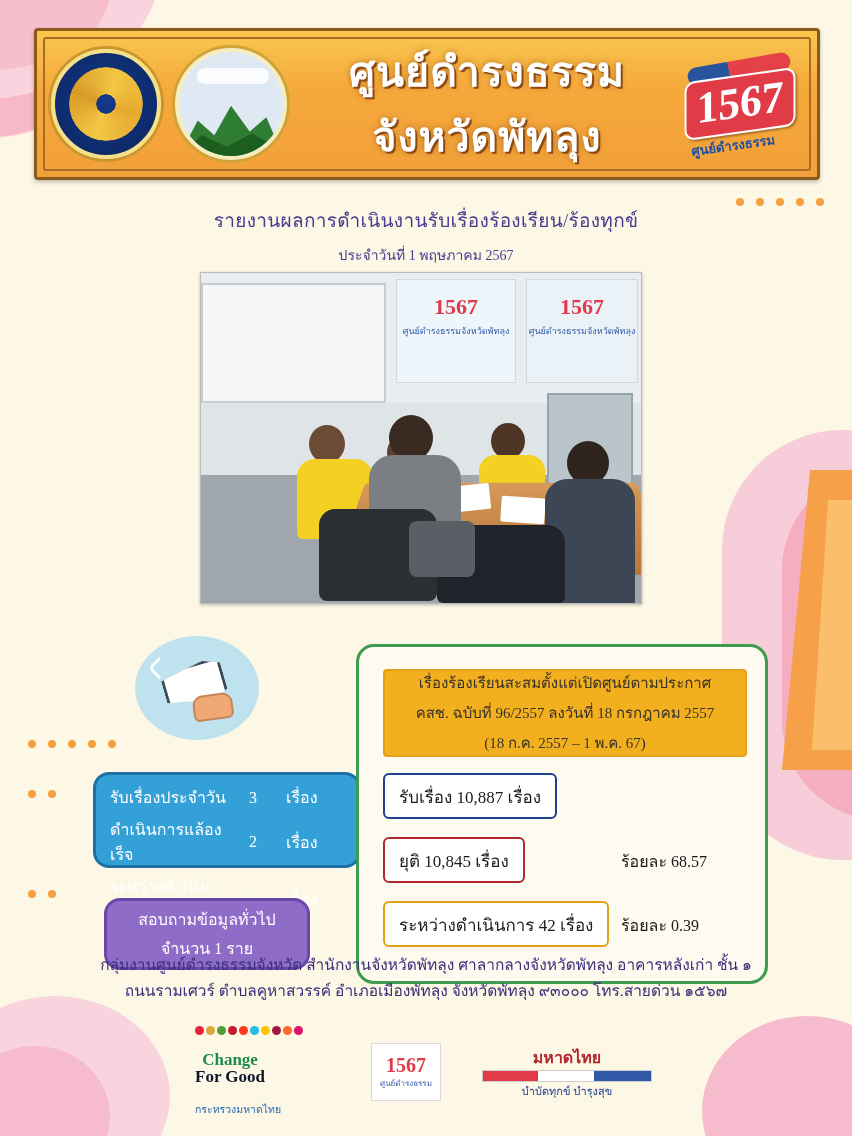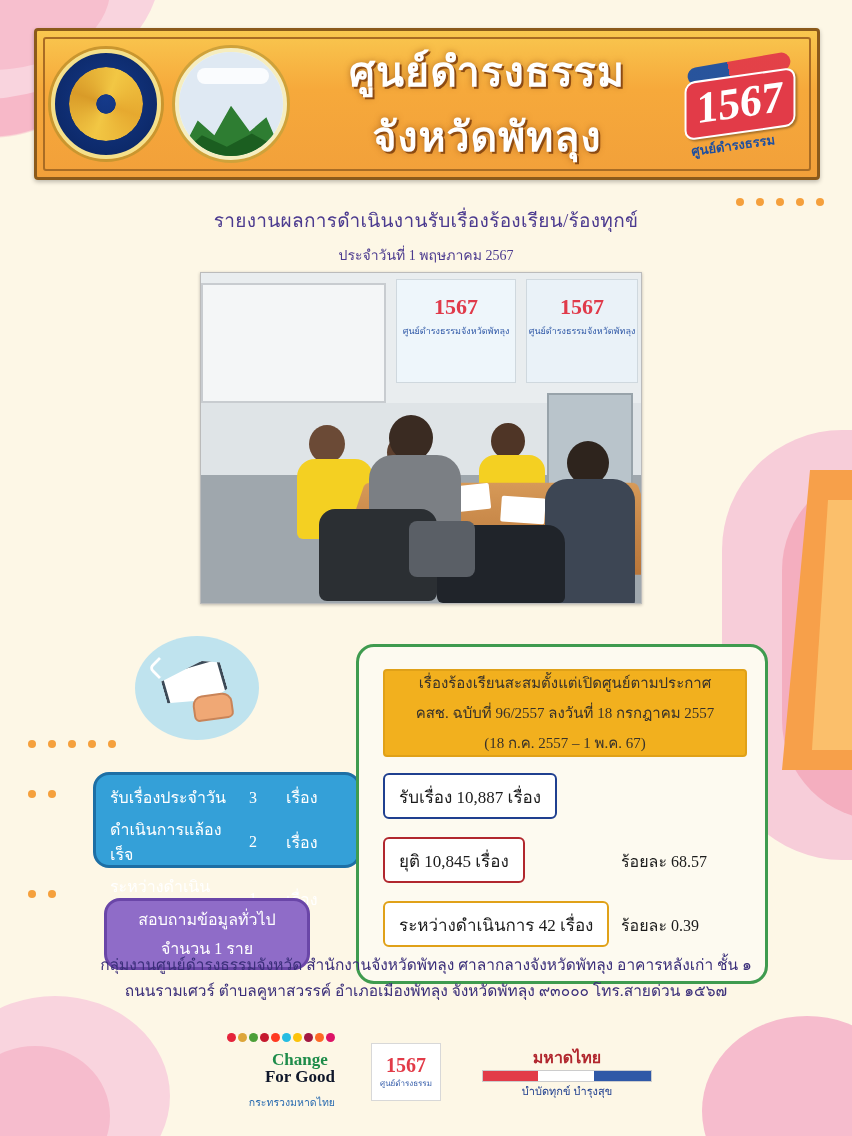--- a/index.html
+++ b/index.html
@@ -296,21 +296,21 @@
   .footer-bar {
     position:absolute; left:0; right:0; bottom:126px; height:62px;
     background:#ffffff00; text-align:center;
     font-family:"Liberation Serif", serif; font-size:15.5px; color:#3b2f7a;
     line-height:26px; padding-top:4px;
   }
   .footer-logos {
     position:absolute; left:0; right:0; bottom:8px; height:112px;
     display:flex; align-items:center; justify-content:center; gap:36px;
   }
-  .logo-cfg { display:flex; flex-direction:column; align-items:flex-end; gap:9px; width:140px;}
+  .logo-cfg { display:flex; flex-direction:column; align-items:flex-start; gap:16px; width:140px;}
   .cfg-dots { display:flex; gap:2px; }
   .cfg-dots i { width:9px;height:9px;border-radius:50%;display:block;}
   .cfg-title { font:bold 17px "Liberation Serif", serif; color:#1b1b1b; line-height:17px; text-align:center;}
   .cfg-title span { color:#1e8c4a; }
   .cfg-sub { font-size:10.5px; color:#2b6cb0; }
   .logo-mini1567 {
     width:70px;height:58px;border:1px solid #d8d8d8;background:#fff;
     display:flex;flex-direction:column;align-items:center;justify-content:center;
   }
   .logo-mini1567 .n { font:bold 20px "Liberation Serif", serif; color:#e23b48;}

